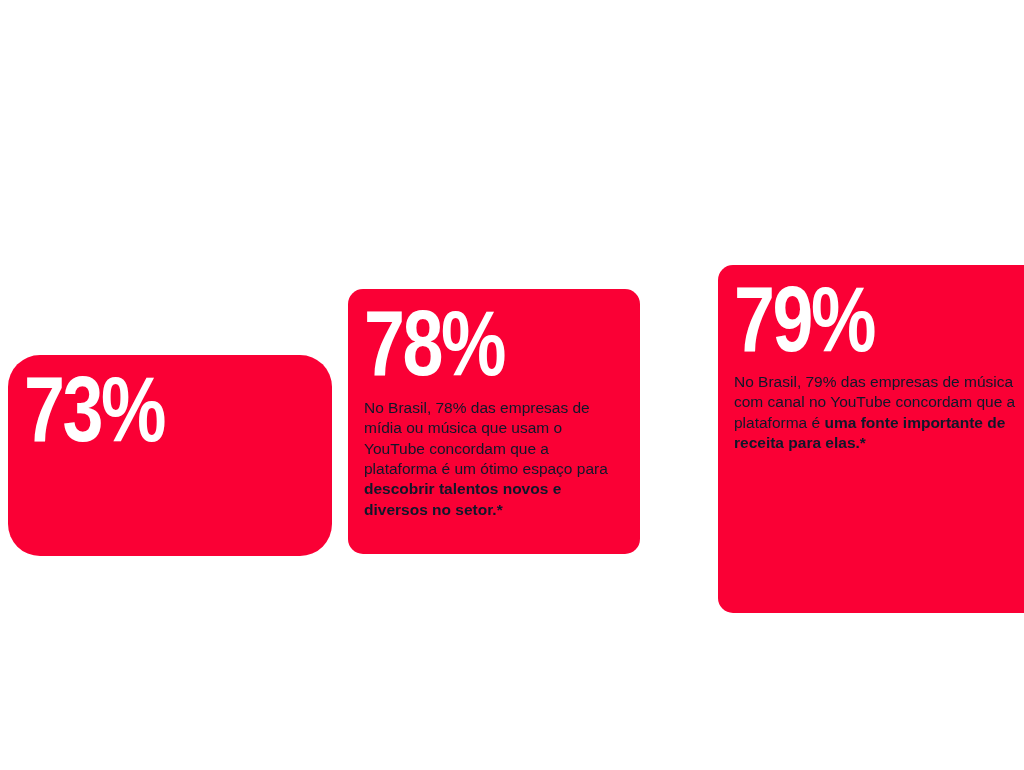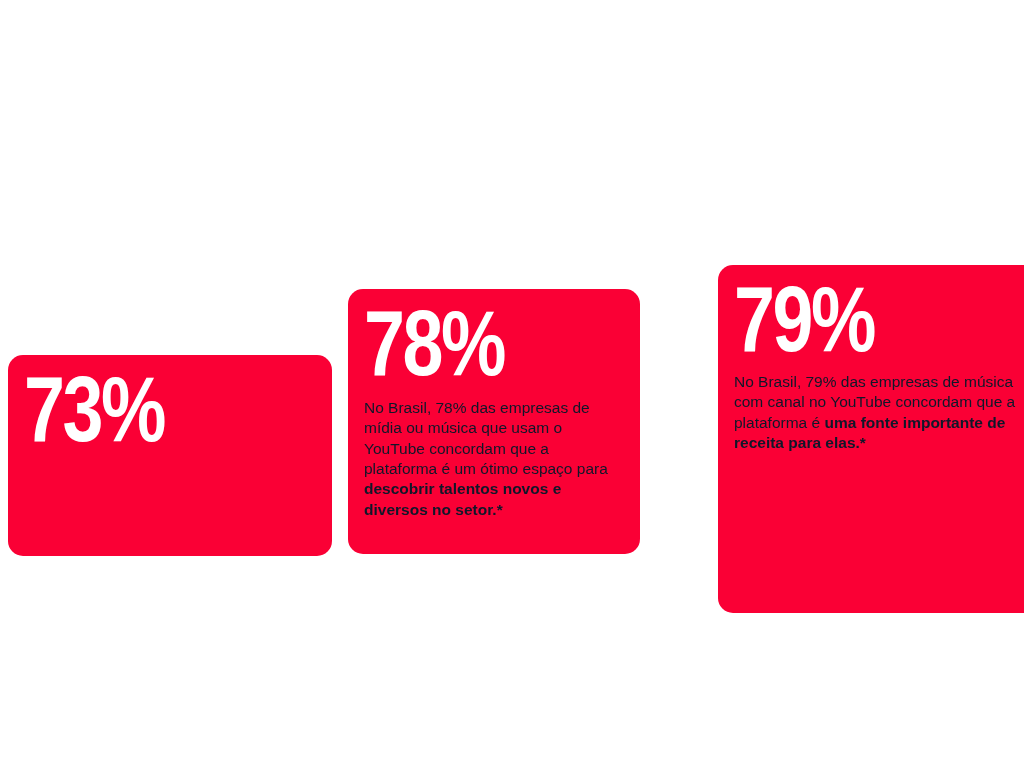--- a/index.html
+++ b/index.html
@@ -26,21 +26,21 @@
   .stat-card {
     position: absolute;
     background: #fa0035;
     border-radius: 15px;
     box-sizing: border-box;
     padding: 12px 16px 14px 16px;
     overflow: hidden;
   }
 
   
-  .stat-card.card-1 { left: 8px;   top: 355px; width: 324px; height: 201px; }
+  .stat-card.card-1 { left: 8px;   top: 355px; width: 324px; height: 201px; border-radius: 32px; }
   .stat-card.card-2 { left: 348px; top: 289px; width: 292px; height: 265px; }
   .stat-card.card-3 { left: 718px; top: 265px; width: 322px; height: 348px; }
 
   .stat-value {
     color: #ffffff;
     font-family: "Liberation Sans", sans-serif;
     font-weight: bold;
     font-size: 92px;
     line-height: 0.92;
     letter-spacing: -3px;

